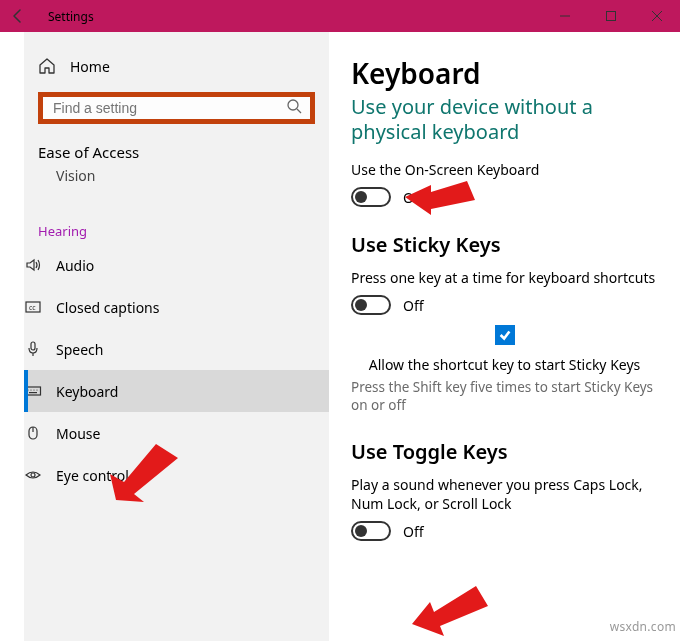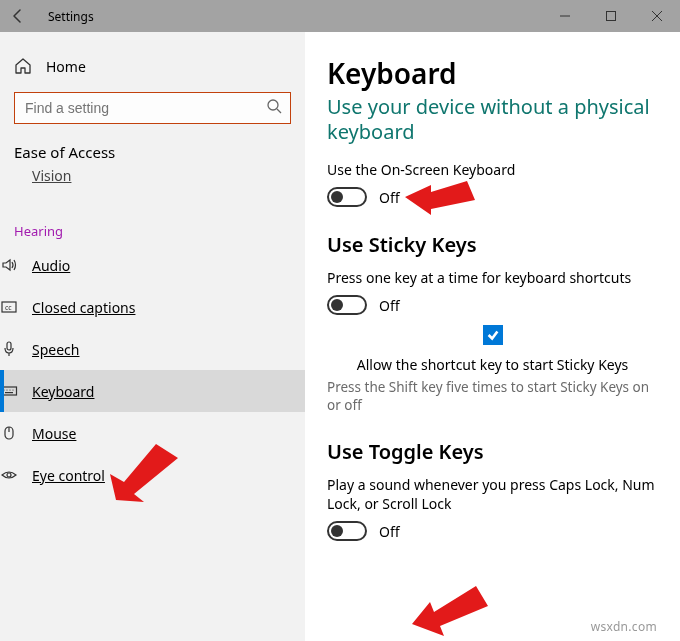--- a/index.html
+++ b/index.html
@@ -11,21 +11,21 @@
     width: 680px;
     height: 641px;
     overflow: hidden;
     background: #fff;
     position: relative;
   }
   .titlebar {
     height: 32px;
     display: flex;
     align-items: center;
-    background: #a3a3a3;
+    background: #be185d;
   }
   .titlebar .back {
     width: 36px;
     display: flex; align-items: center; justify-content: center;
     color: #333;
   }
   .titlebar .title {
     font-size: 12px;
     padding-left: 12px;
     color: #000;
@@ -35,36 +35,37 @@
     display: flex;
   }
   .titlebar .winbtn {
     width: 46px; height: 32px;
     display: flex; align-items: center; justify-content: center;
     color: #333;
   }
   .layout {
     display: flex;
     height: calc(641px - 32px);
+    margin-left: 24px;
   }
   .sidebar {
     width: 305px;
     background: #f2f2f2;
     padding: 14px 0 0 0;
   }
   .home {
     display: flex; align-items: center;
     height: 40px;
     padding-left: 14px;
     gap: 14px;
   }
   .home .icon { width: 18px; display:flex; justify-content:center;}
   .searchbox {
     margin: 6px 14px 0 14px;
-    border: 1px solid #c2410c;
+    border: 5px solid #c2410c;
     background: #fdfdfd;
     height: 32px;
     display: flex; align-items: center;
     padding: 0 8px;
   }
   .searchbox input {
     flex: 1;
     border: none; outline: none;
     background: transparent;
     font-size: 14px;
@@ -80,21 +81,20 @@
     color: #a21caf;
     padding: 26px 14px 4px 14px;
   }
   .side-item {
     display: flex; align-items: center;
     gap: 14px;
     height: 42px;
     padding-left: 0;
     color: #000;
     position: relative;
-    text-decoration: underline;
   }
   .side-item.truncated { color:#444; }
   .side-item .sicon { width: 18px; display:flex; justify-content:center; color:#333;}
   .side-item.selected { background: #d9d9d9; }
   .side-item.selected::before {
     content:"";
     position:absolute; left:0; top:0; bottom:0; width:4px; background:#0078d7;
   }
   .truncated-top .side-item { height:30px; padding-top:0; align-items:flex-start;}
   .main {
@@ -157,21 +157,21 @@
     background: #0078d7;
     display:flex; align-items:center; justify-content:center;
   }
   .checkbox svg { width:14px; height:14px; stroke:#fff; stroke-width:3; fill:none;}
   .arrow {
     position: absolute;
     pointer-events: none;
   }
   .watermark {
     position: absolute;
-    right: 23px;
+    right: 4px;
     bottom: 6px;
     font-size: 12px;
     color: #999;
     letter-spacing: .3px;
   }
   .winlogo {
     display:inline-block;
     width:12px;height:12px;
     vertical-align:middle;
   }

